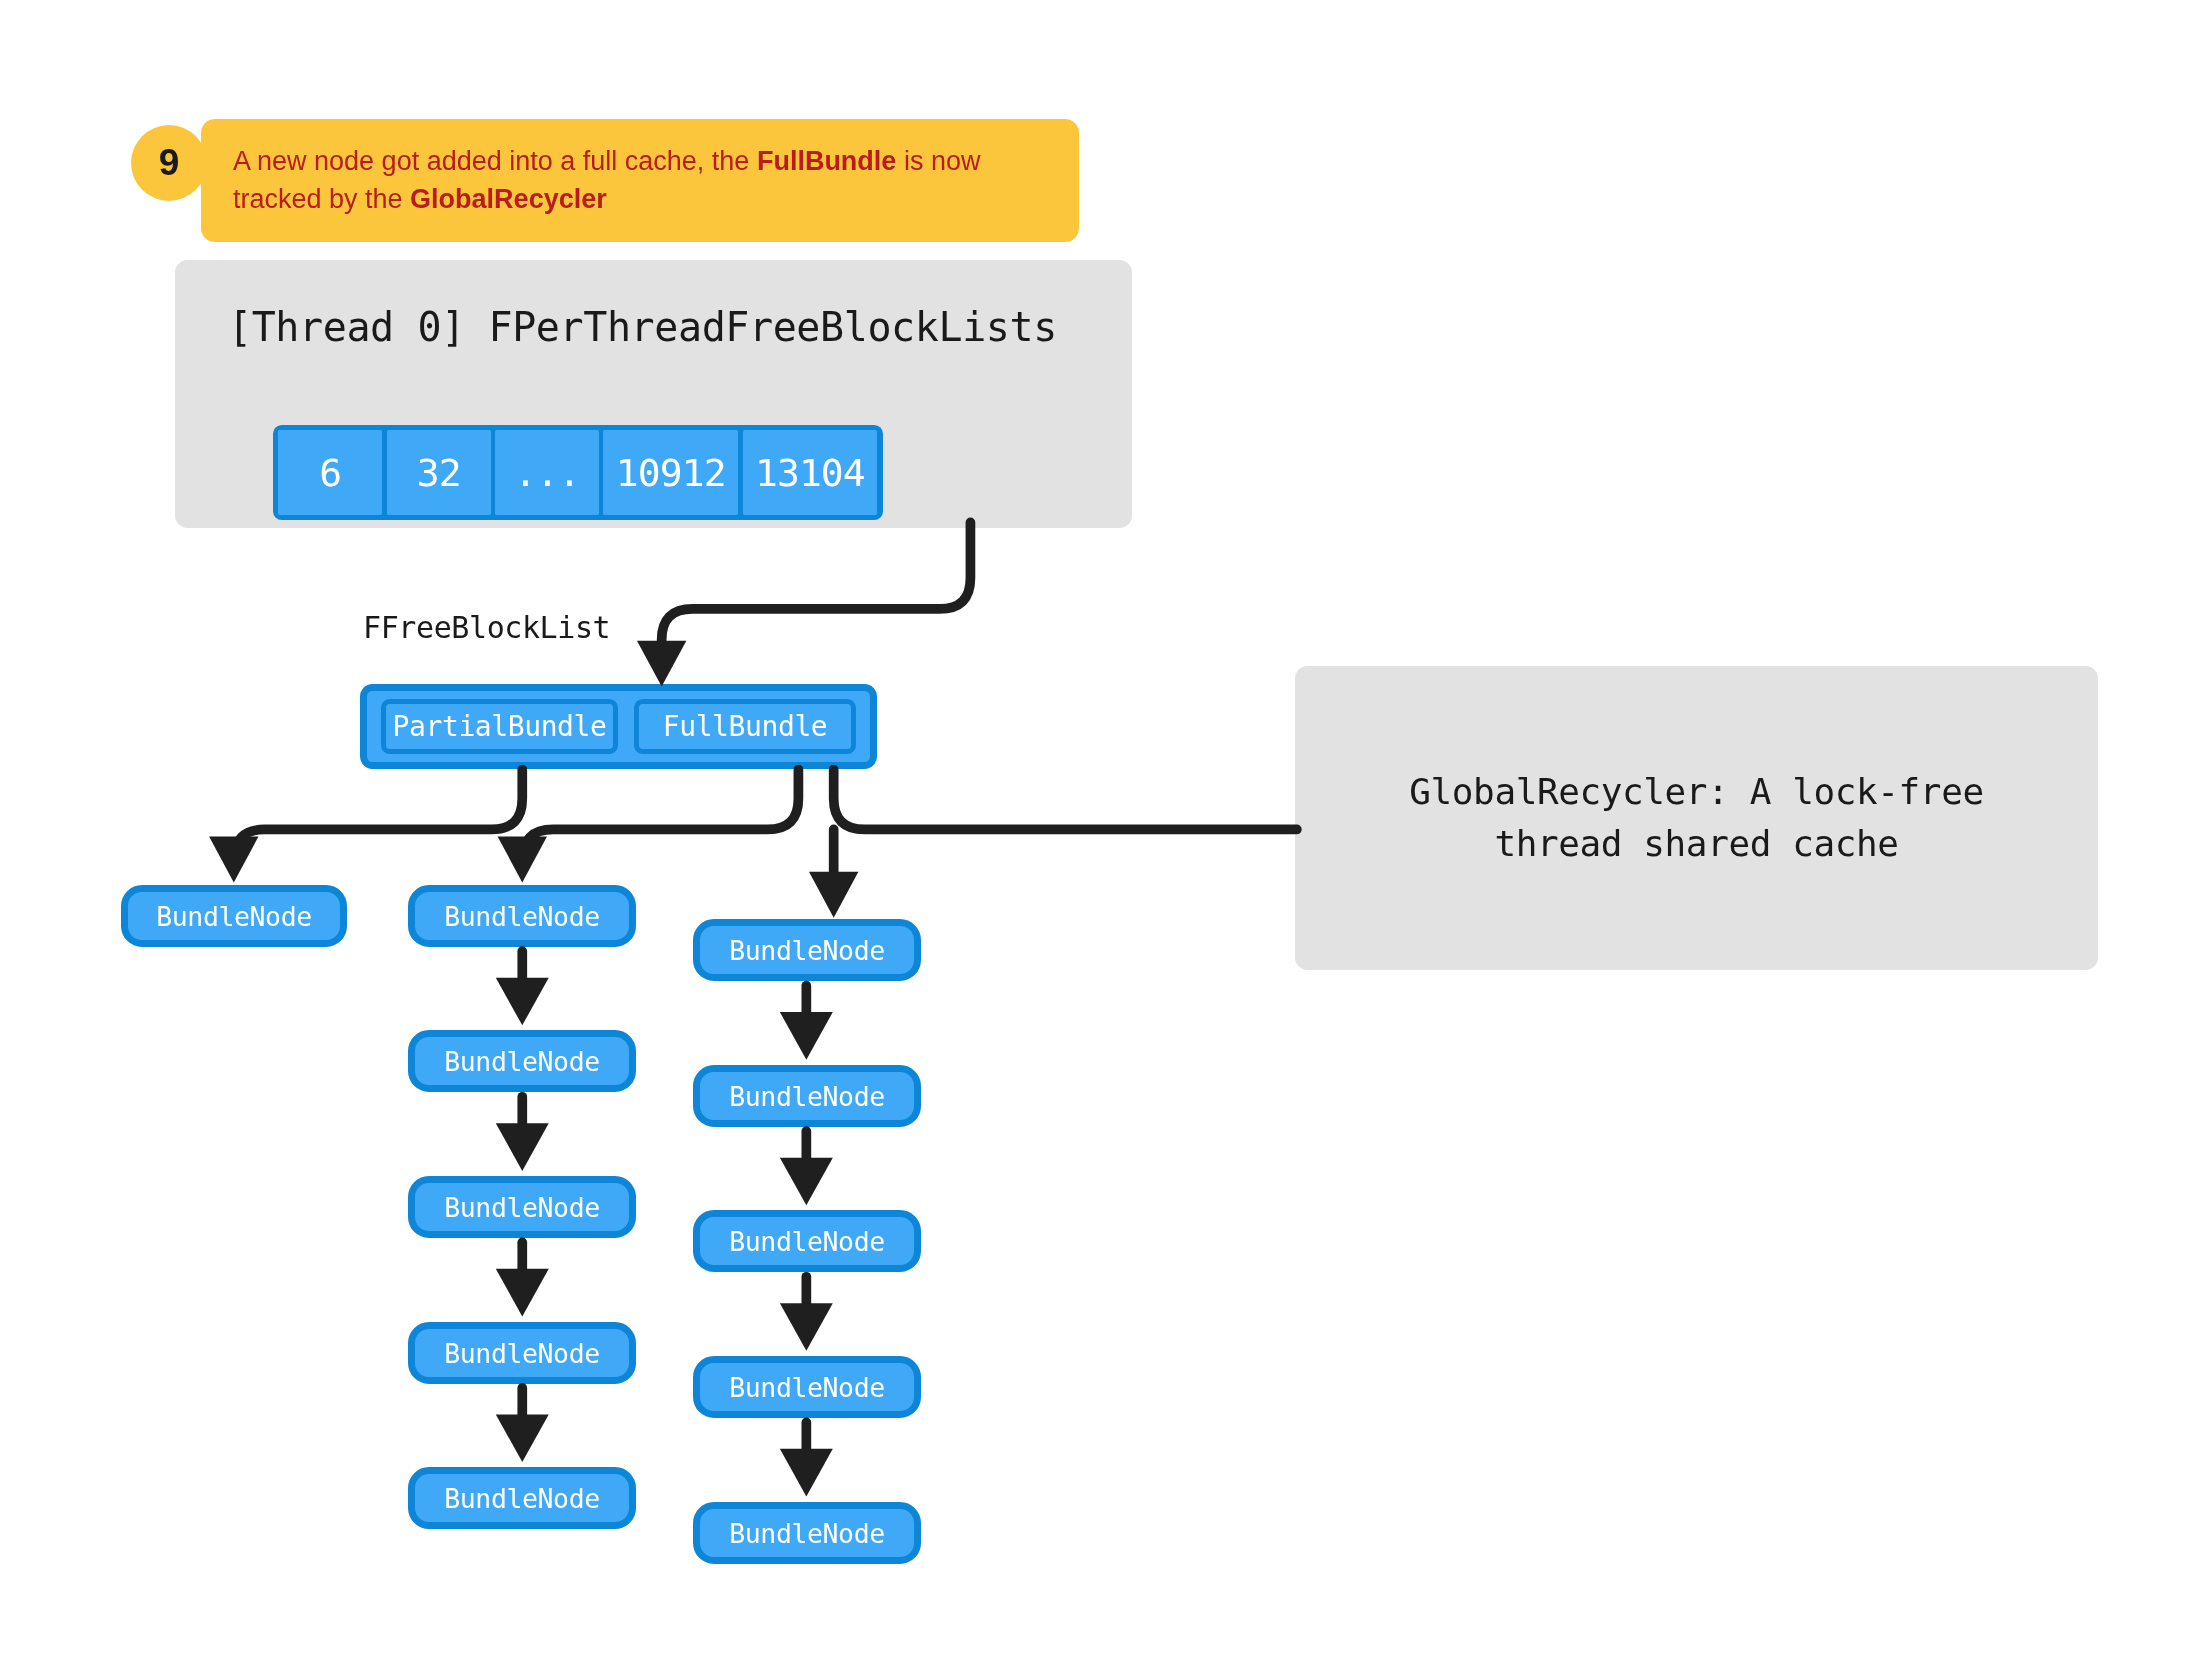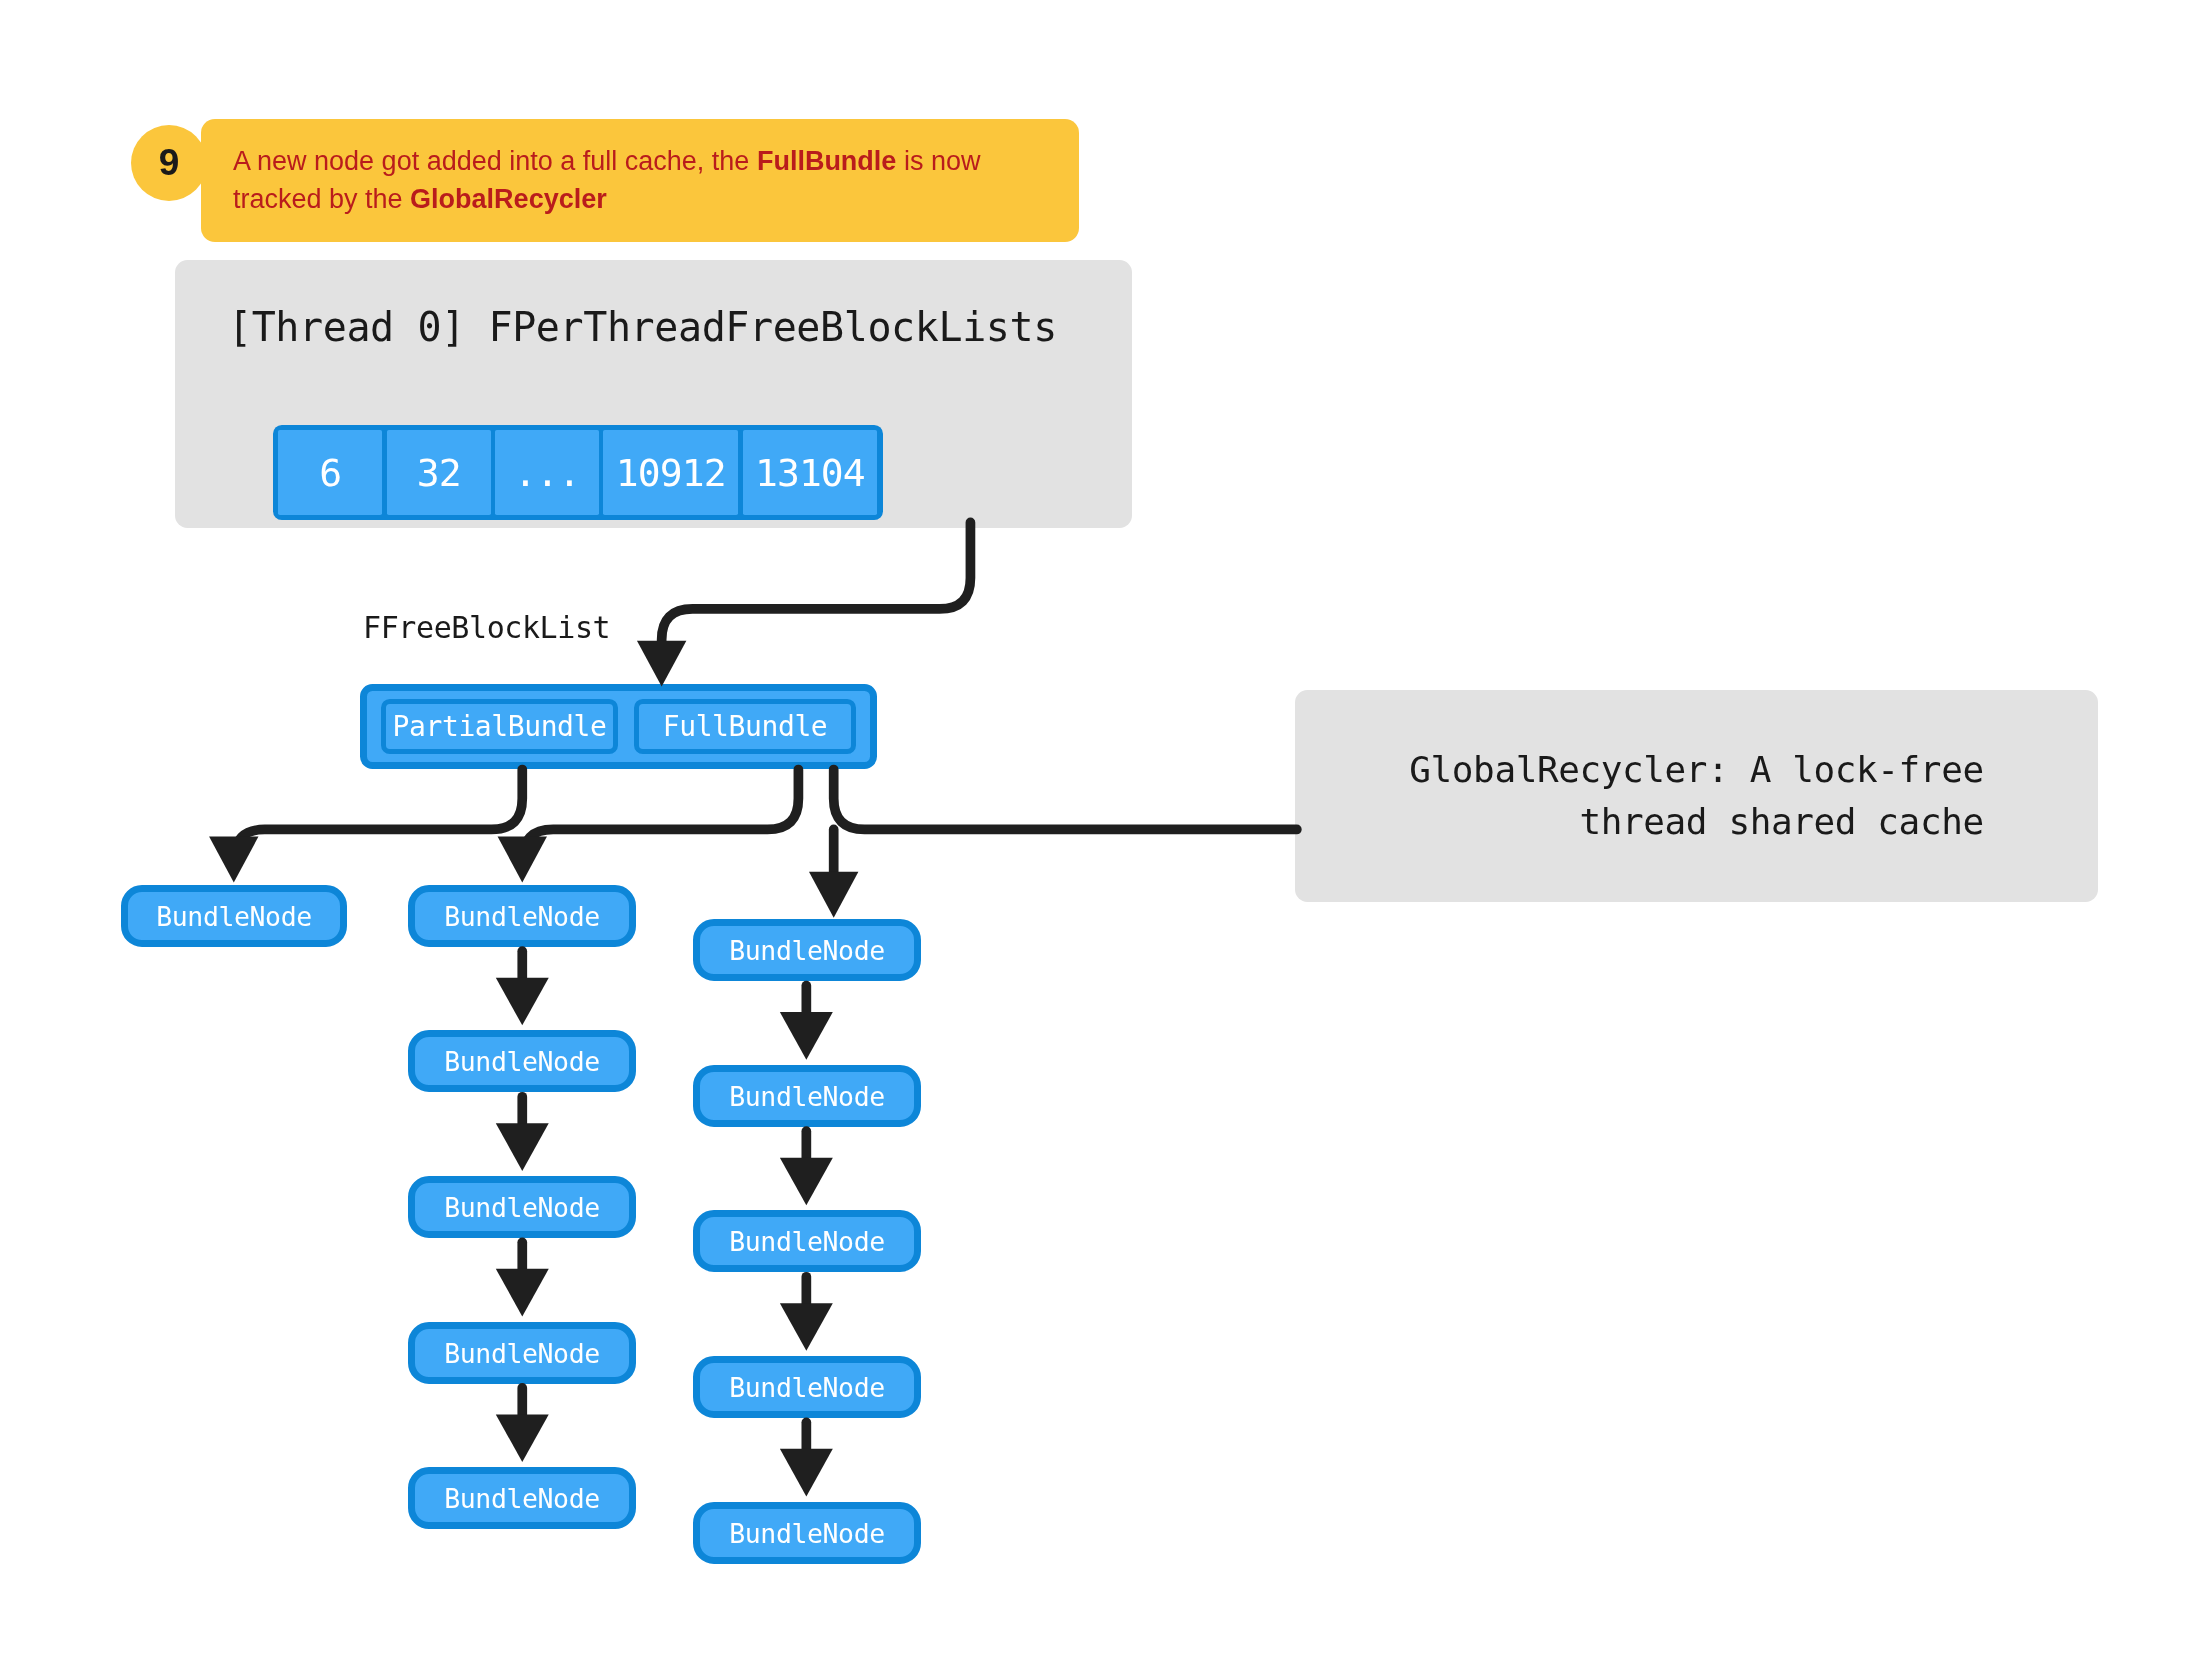--- a/index.html
+++ b/index.html
@@ -74,27 +74,27 @@
     font-family: "DejaVu Sans Mono", monospace;
     font-size: 40px;
     font-weight: 500;
     color: #1a1a1a;
     white-space: nowrap;
     letter-spacing: -0.4px;
   }
 
   #recycler-panel {
     left: 1295px;
-    top: 690px;
+    top: 666px;
     width: 803px;
-    height: 212px;
-    display: flex;
-    align-items: center;
-    justify-content: center;
-    text-align: right;
+    height: 304px;
+    display: flex;
+    align-items: center;
+    justify-content: center;
+    text-align: center;
   }
   .recycler-text {
     font-family: "DejaVu Sans Mono", monospace;
     font-size: 36px;
     line-height: 1.45;
     color: #1a1a1a;
     letter-spacing: -0.4px;
     padding: 0 35px;
   }
 

